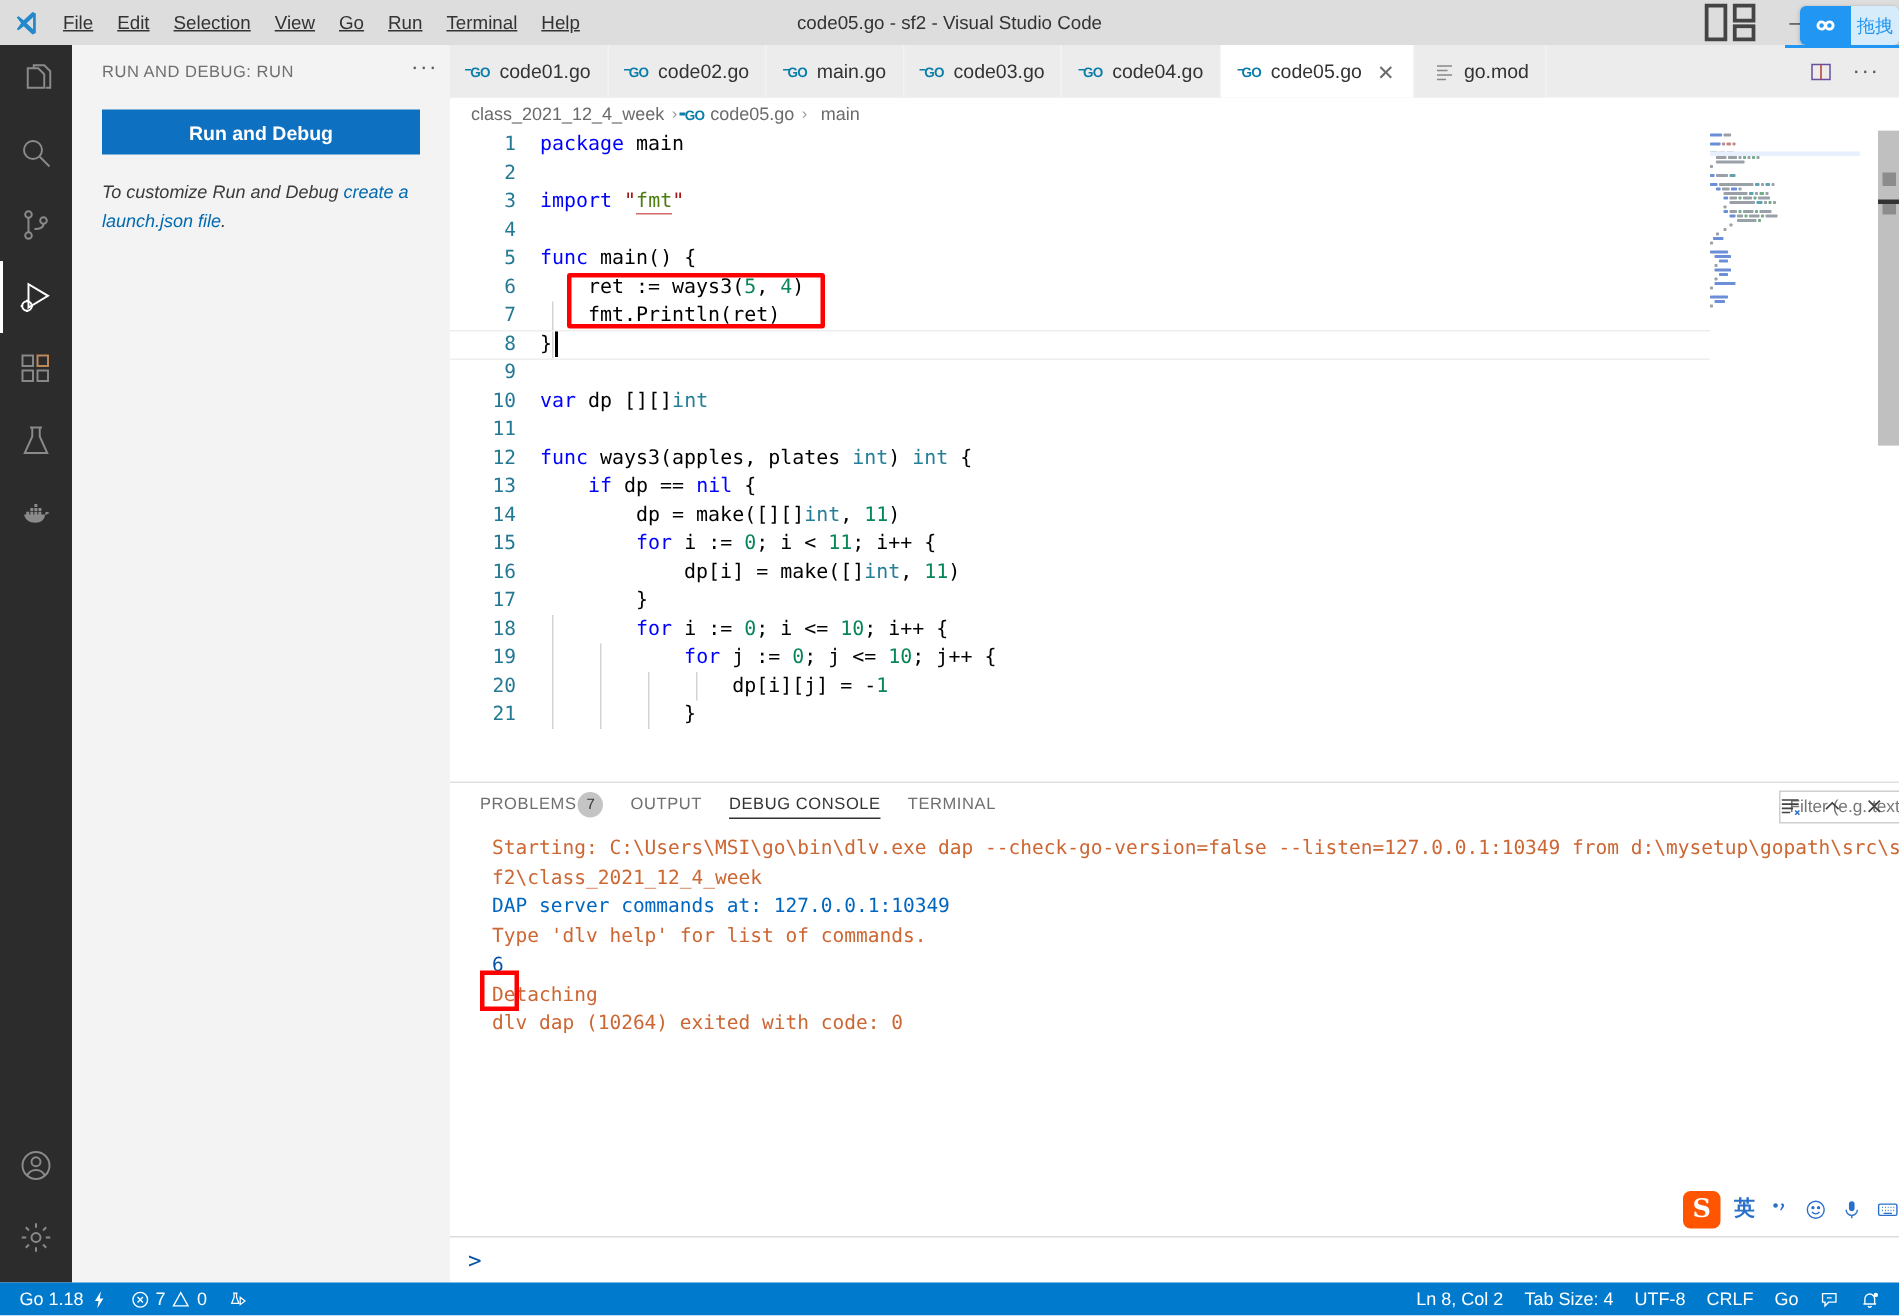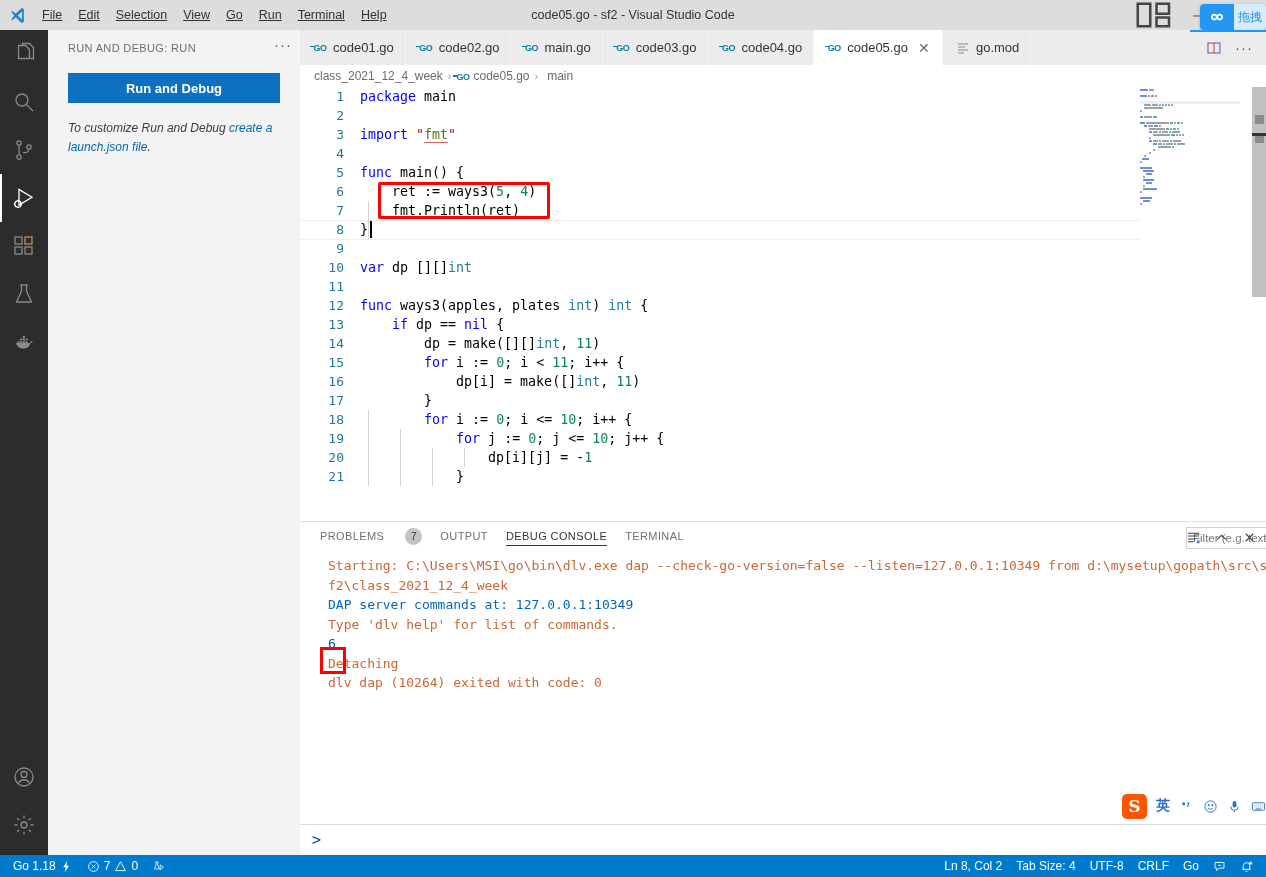--- a/index.html
+++ b/index.html
@@ -152,21 +152,21 @@
   .mm-bar { position: absolute; right: 0; width: 14px; height: 3px; background: #333333; }
 
   
   #panel {
     position: absolute; left: 0; right: 0; top: 491px; bottom: 0;
     background: #ffffff; border-top: 1px solid #e0e0e0;
   }
   #panel-header { height: 31px; display: flex; align-items: center; padding-left: 20px; }
   .panel-tab {
     font-size: 11px; letter-spacing: .4px; color: #6f6f6f; text-transform: uppercase;
-    margin-right: 18px; padding-bottom: 3px; cursor: pointer; display: flex; align-items: center; gap: 21px;
+    margin-right: 18px; padding-bottom: 3px; cursor: pointer; display: flex; align-items: center; gap: 1px;
   }
   .panel-tab.active { color: #333333; border-bottom: 1px solid #333333; }
   .badge {
     background: #c4c4c4; color: #333333; border-radius: 9px; min-width: 17px; height: 17px;
     font-size: 10px; display: inline-flex; align-items: center; justify-content: center; padding: 0 5px;
     text-transform: none; letter-spacing: 0;
   }
   #filter-box {
     position: absolute; left: 886px; top: 5px; width: 296px; height: 22px;
     border: 1px solid #cecece; background: #ffffff; font-size: 11.5px; color: #767676;

